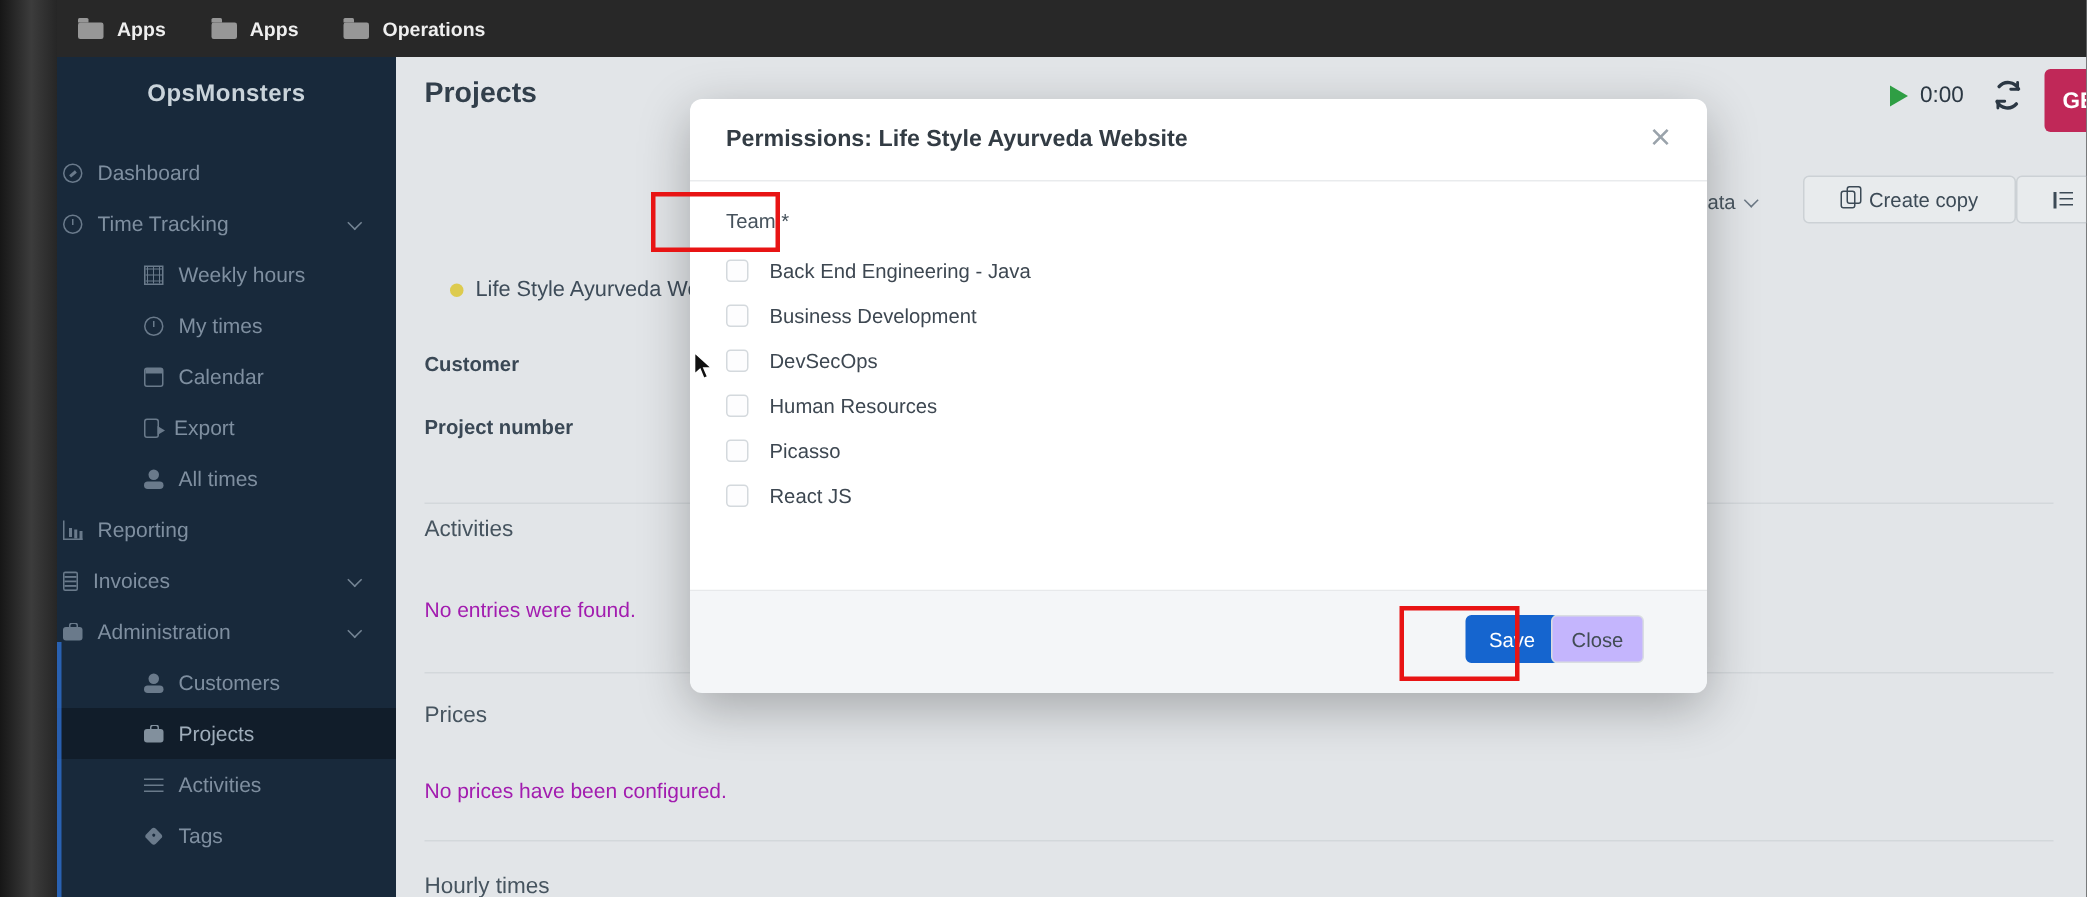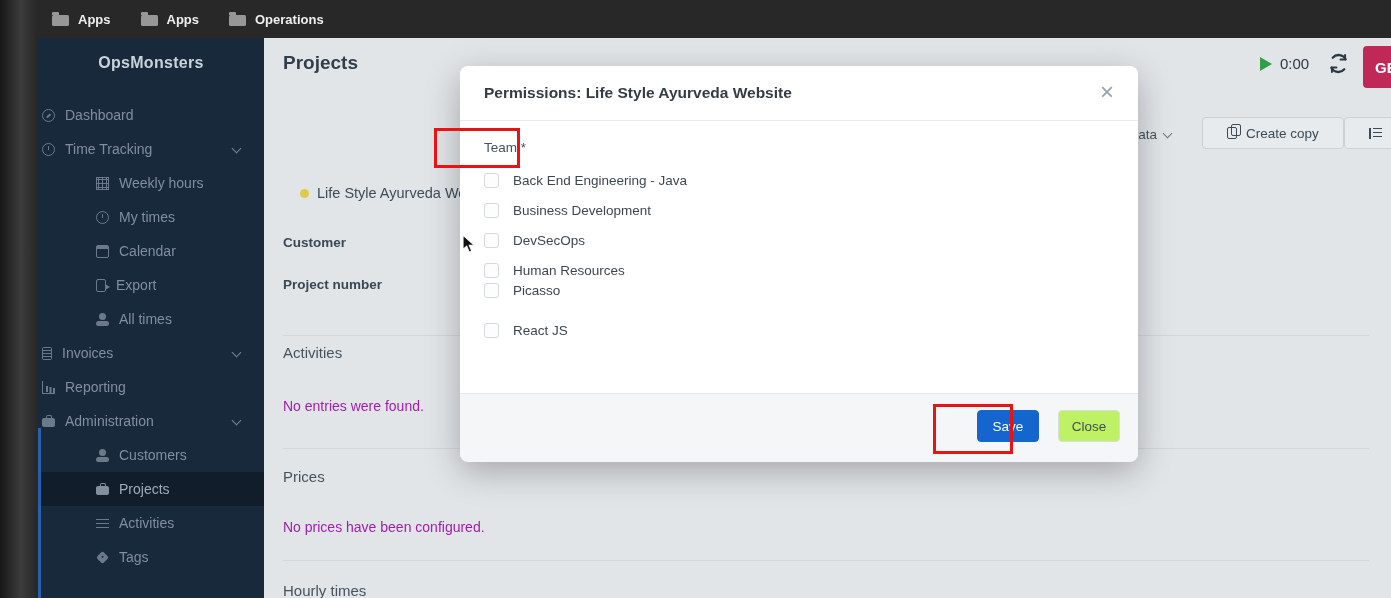--- a/index.html
+++ b/index.html
@@ -106,21 +106,21 @@
   .modal-x{position:absolute;right:20px;top:0;line-height:52px;font-size:24px;color:#9aa3ab;cursor:pointer;padding:0 4px;}
   .team-label{position:absolute;left:24px;top:74px;font-size:13.5px;color:#46525c;}
   .cb-row{position:absolute;left:24px;height:30px;display:flex;align-items:center;gap:14px;cursor:pointer;}
   .cb{width:15px;height:15px;border:1px solid #d4d9dd;border-radius:3px;background:#fdfdfe;flex:none;box-sizing:border-box;}
   .cb-lbl{font-size:13.5px;color:#3d4751;white-space:nowrap;}
   .modal-footer{position:absolute;left:0;right:0;top:327px;height:68px;background:#f4f6f8;
                 border-top:1px solid #e7e9eb;border-radius:0 0 8px 8px;}
   .btn{position:absolute;top:344px;width:62px;height:32px;border-radius:4px;font-size:13.5px;
        font-family:"Liberation Sans",sans-serif;cursor:pointer;}
   .btn-save{left:517px;background:#1565cf;border:1px solid #1565cf;color:#fff;}
-  .btn-close{left:598px;background:#bef264;border:1px solid #d9dde1;color:#424c55;}
+  .btn-close{left:574px;background:#c4b5fd;border:1px solid #d9dde1;color:#424c55;}
 
   
   .anno{position:absolute;border:3px solid #e81414;z-index:20;pointer-events:none;}
   .anno-team{left:434px;top:128px;width:80px;height:34px;}
   .anno-save{left:933px;top:404px;width:74px;height:44px;}
 
   
   .cursor{position:absolute;left:462px;top:234px;z-index:30;pointer-events:none;}
 </style>
 </head>
@@ -171,27 +171,27 @@
       </div>
       <div class="nav-item lv1">
         <span class="ic ic-export"></span>
         <span class="lbl">Export</span>
       </div>
       <div class="nav-item lv1">
         <span class="ic ic-users"></span>
         <span class="lbl">All times</span>
       </div>
       <div class="nav-item lv0">
+        <span class="ic ic-report"></span>
+        <span class="lbl">Reporting</span>
+      </div>
+      <div class="nav-item lv0">
         <span class="ic ic-invoice"></span>
         <span class="lbl">Invoices</span>
         <span class="chev"></span>
-      </div>
-      <div class="nav-item lv0">
-        <span class="ic ic-report"></span>
-        <span class="lbl">Reporting</span>
       </div>
       <div class="nav-item lv0">
         <span class="ic ic-brief"></span>
         <span class="lbl">Administration</span>
         <span class="chev"></span>
       </div>
       <div class="nav-item lv1">
         <span class="ic ic-users"></span>
         <span class="lbl">Customers</span>
       </div>
@@ -277,21 +277,21 @@
       <span class="cb-lbl">Business Development</span>
     </div>
     <div class="cb-row" style="top:159px;">
       <span class="cb"></span>
       <span class="cb-lbl">DevSecOps</span>
     </div>
     <div class="cb-row" style="top:189px;">
       <span class="cb"></span>
       <span class="cb-lbl">Human Resources</span>
     </div>
-    <div class="cb-row" style="top:209px;">
+    <div class="cb-row" style="top:219px;">
       <span class="cb"></span>
       <span class="cb-lbl">Picasso</span>
     </div>
     <div class="cb-row" style="top:249px;">
       <span class="cb"></span>
       <span class="cb-lbl">React JS</span>
     </div>
 
     <div class="modal-footer"></div>
     <button class="btn btn-save">Save</button>

